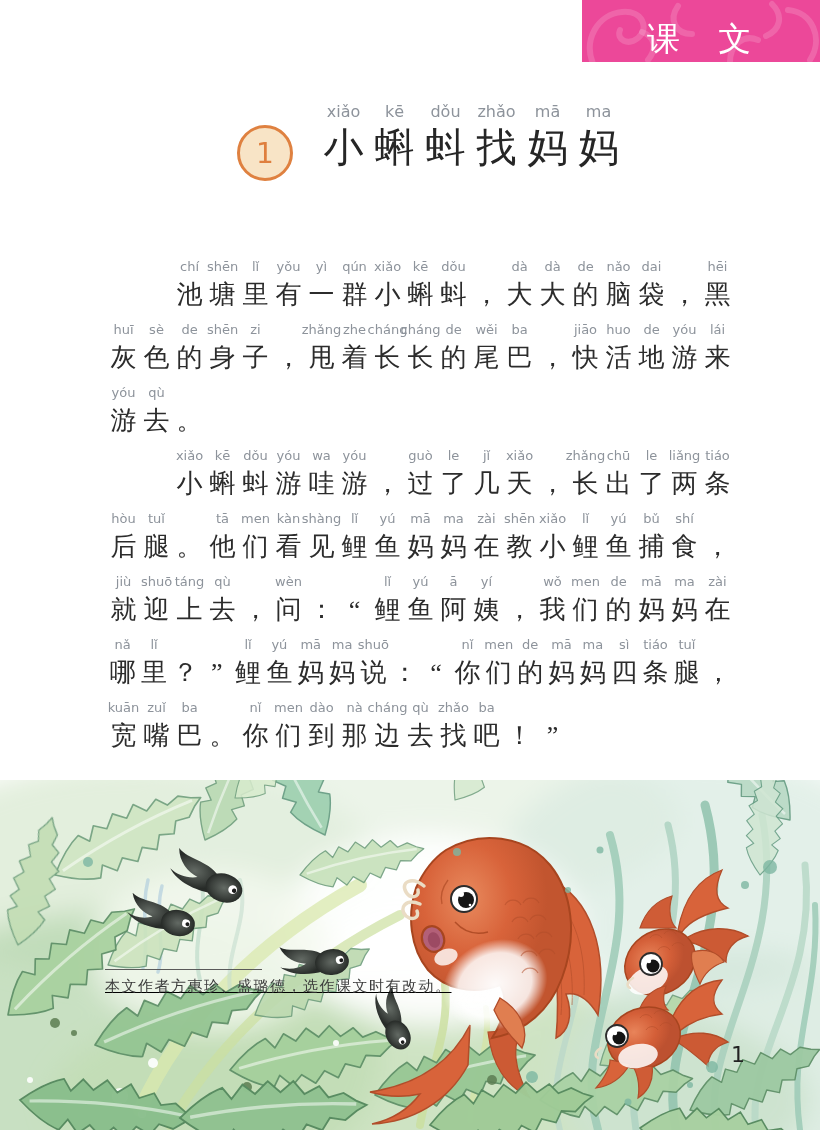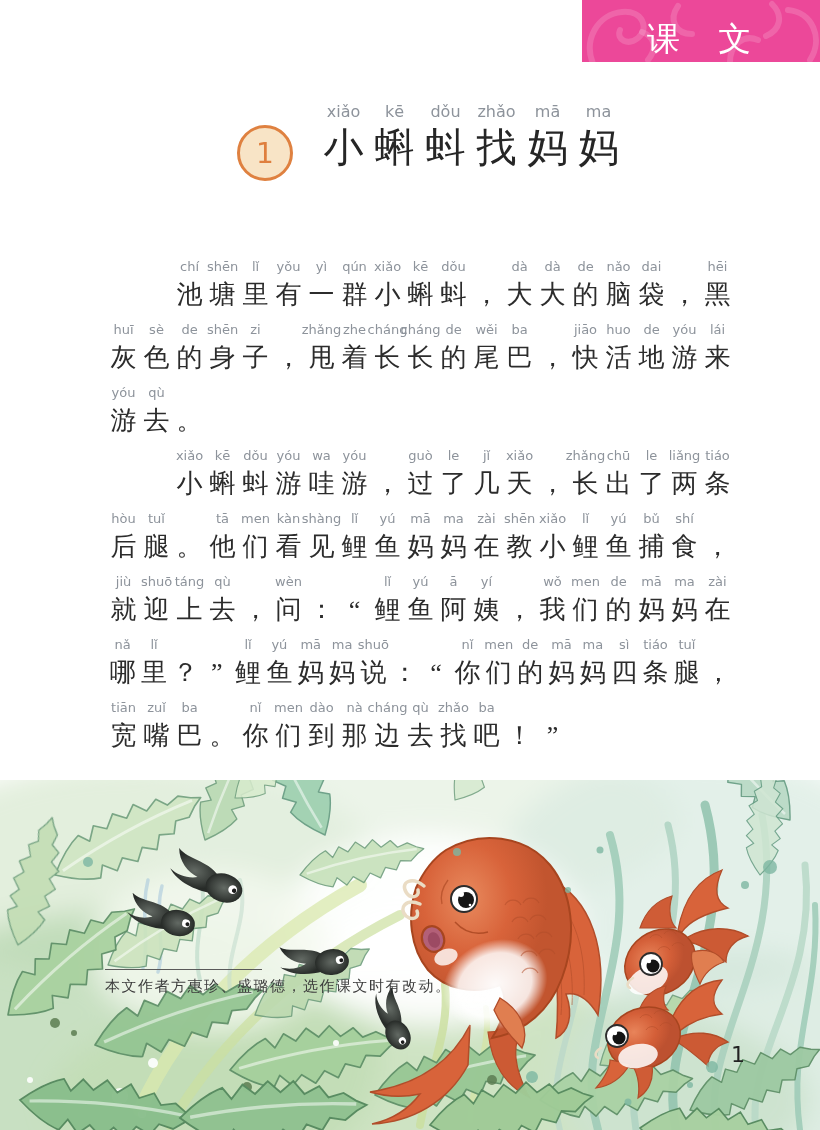--- a/index.html
+++ b/index.html
@@ -32,21 +32,21 @@
   .line.short{width:auto;}
   .cell{position:relative;flex:0 1 33px;width:33px;min-width:0;text-align:center;}
   .c-py{position:absolute;top:1px;left:50%;transform:translateX(-50%);white-space:nowrap;
         font-family:"DejaVu Sans",sans-serif;font-size:13px;color:#8d939b;}
   .c-zh{display:block;margin-top:19px;font-size:26px;line-height:36px;color:#2c2c2c;}
 
   
   .illustration{position:absolute;left:0;top:780px;width:820px;height:350px;}
 
   
-  .footnote{position:absolute;left:105px;top:969px;z-index:5;}
+  .footnote{position:absolute;left:105px;top:969px;z-index:5;text-decoration:underline;}
   .footnote-rule{width:157px;border-top:1.5px solid #5a5a5a;margin-bottom:7px;}
   .footnote-text{font-size:15px;color:#3d3d3d;letter-spacing:1.5px;}
 
   
   .page-number{position:absolute;left:731px;top:1042px;z-index:5;
                font-family:"DejaVu Sans",sans-serif;font-size:22px;color:#222;}
 </style>
 </head>
 <body>
 
@@ -565,21 +565,21 @@
           <span class="c-py">tuǐ</span>
           <span class="c-zh">腿</span>
         </span>
         <span class="cell">
           <span class="c-py"></span>
           <span class="c-zh">，</span>
         </span>
       </div>
       <div class="line short">
         <span class="cell">
-          <span class="c-py">tiān</span>
+          <span class="c-py">kuān</span>
           <span class="c-zh">宽</span>
         </span>
         <span class="cell">
           <span class="c-py">zuǐ</span>
           <span class="c-zh">嘴</span>
         </span>
         <span class="cell">
           <span class="c-py">ba</span>
           <span class="c-zh">巴</span>
         </span>

